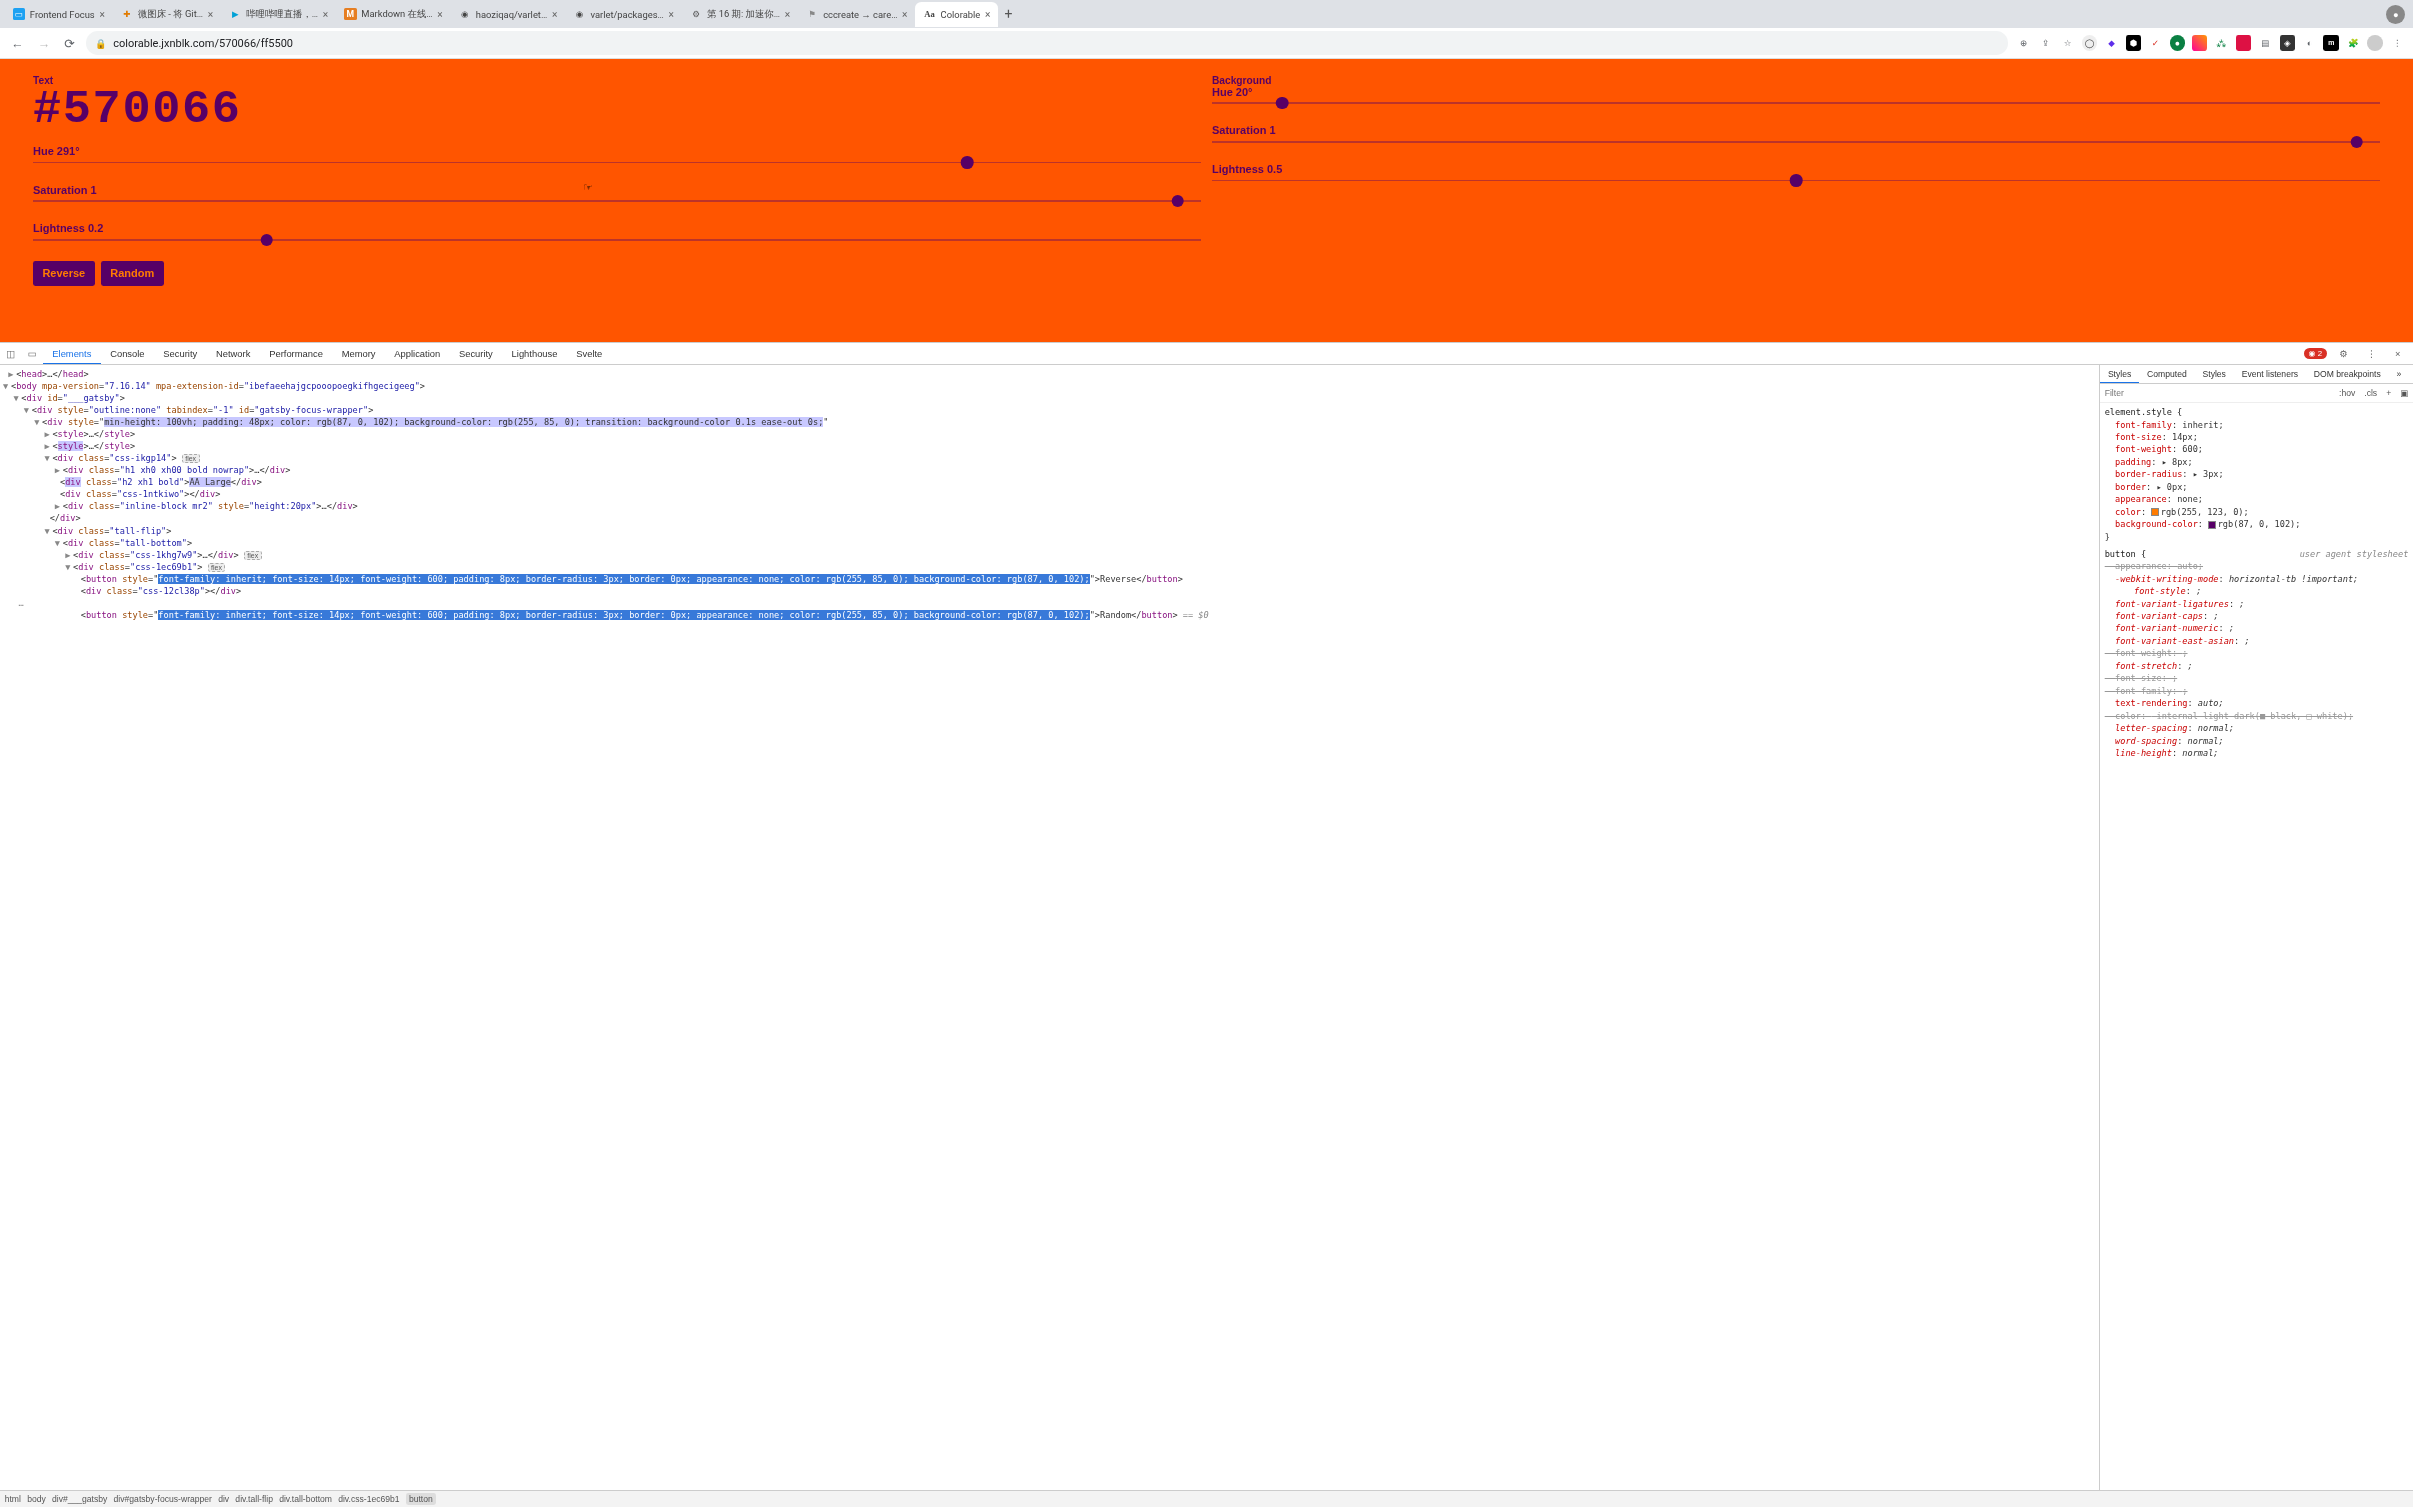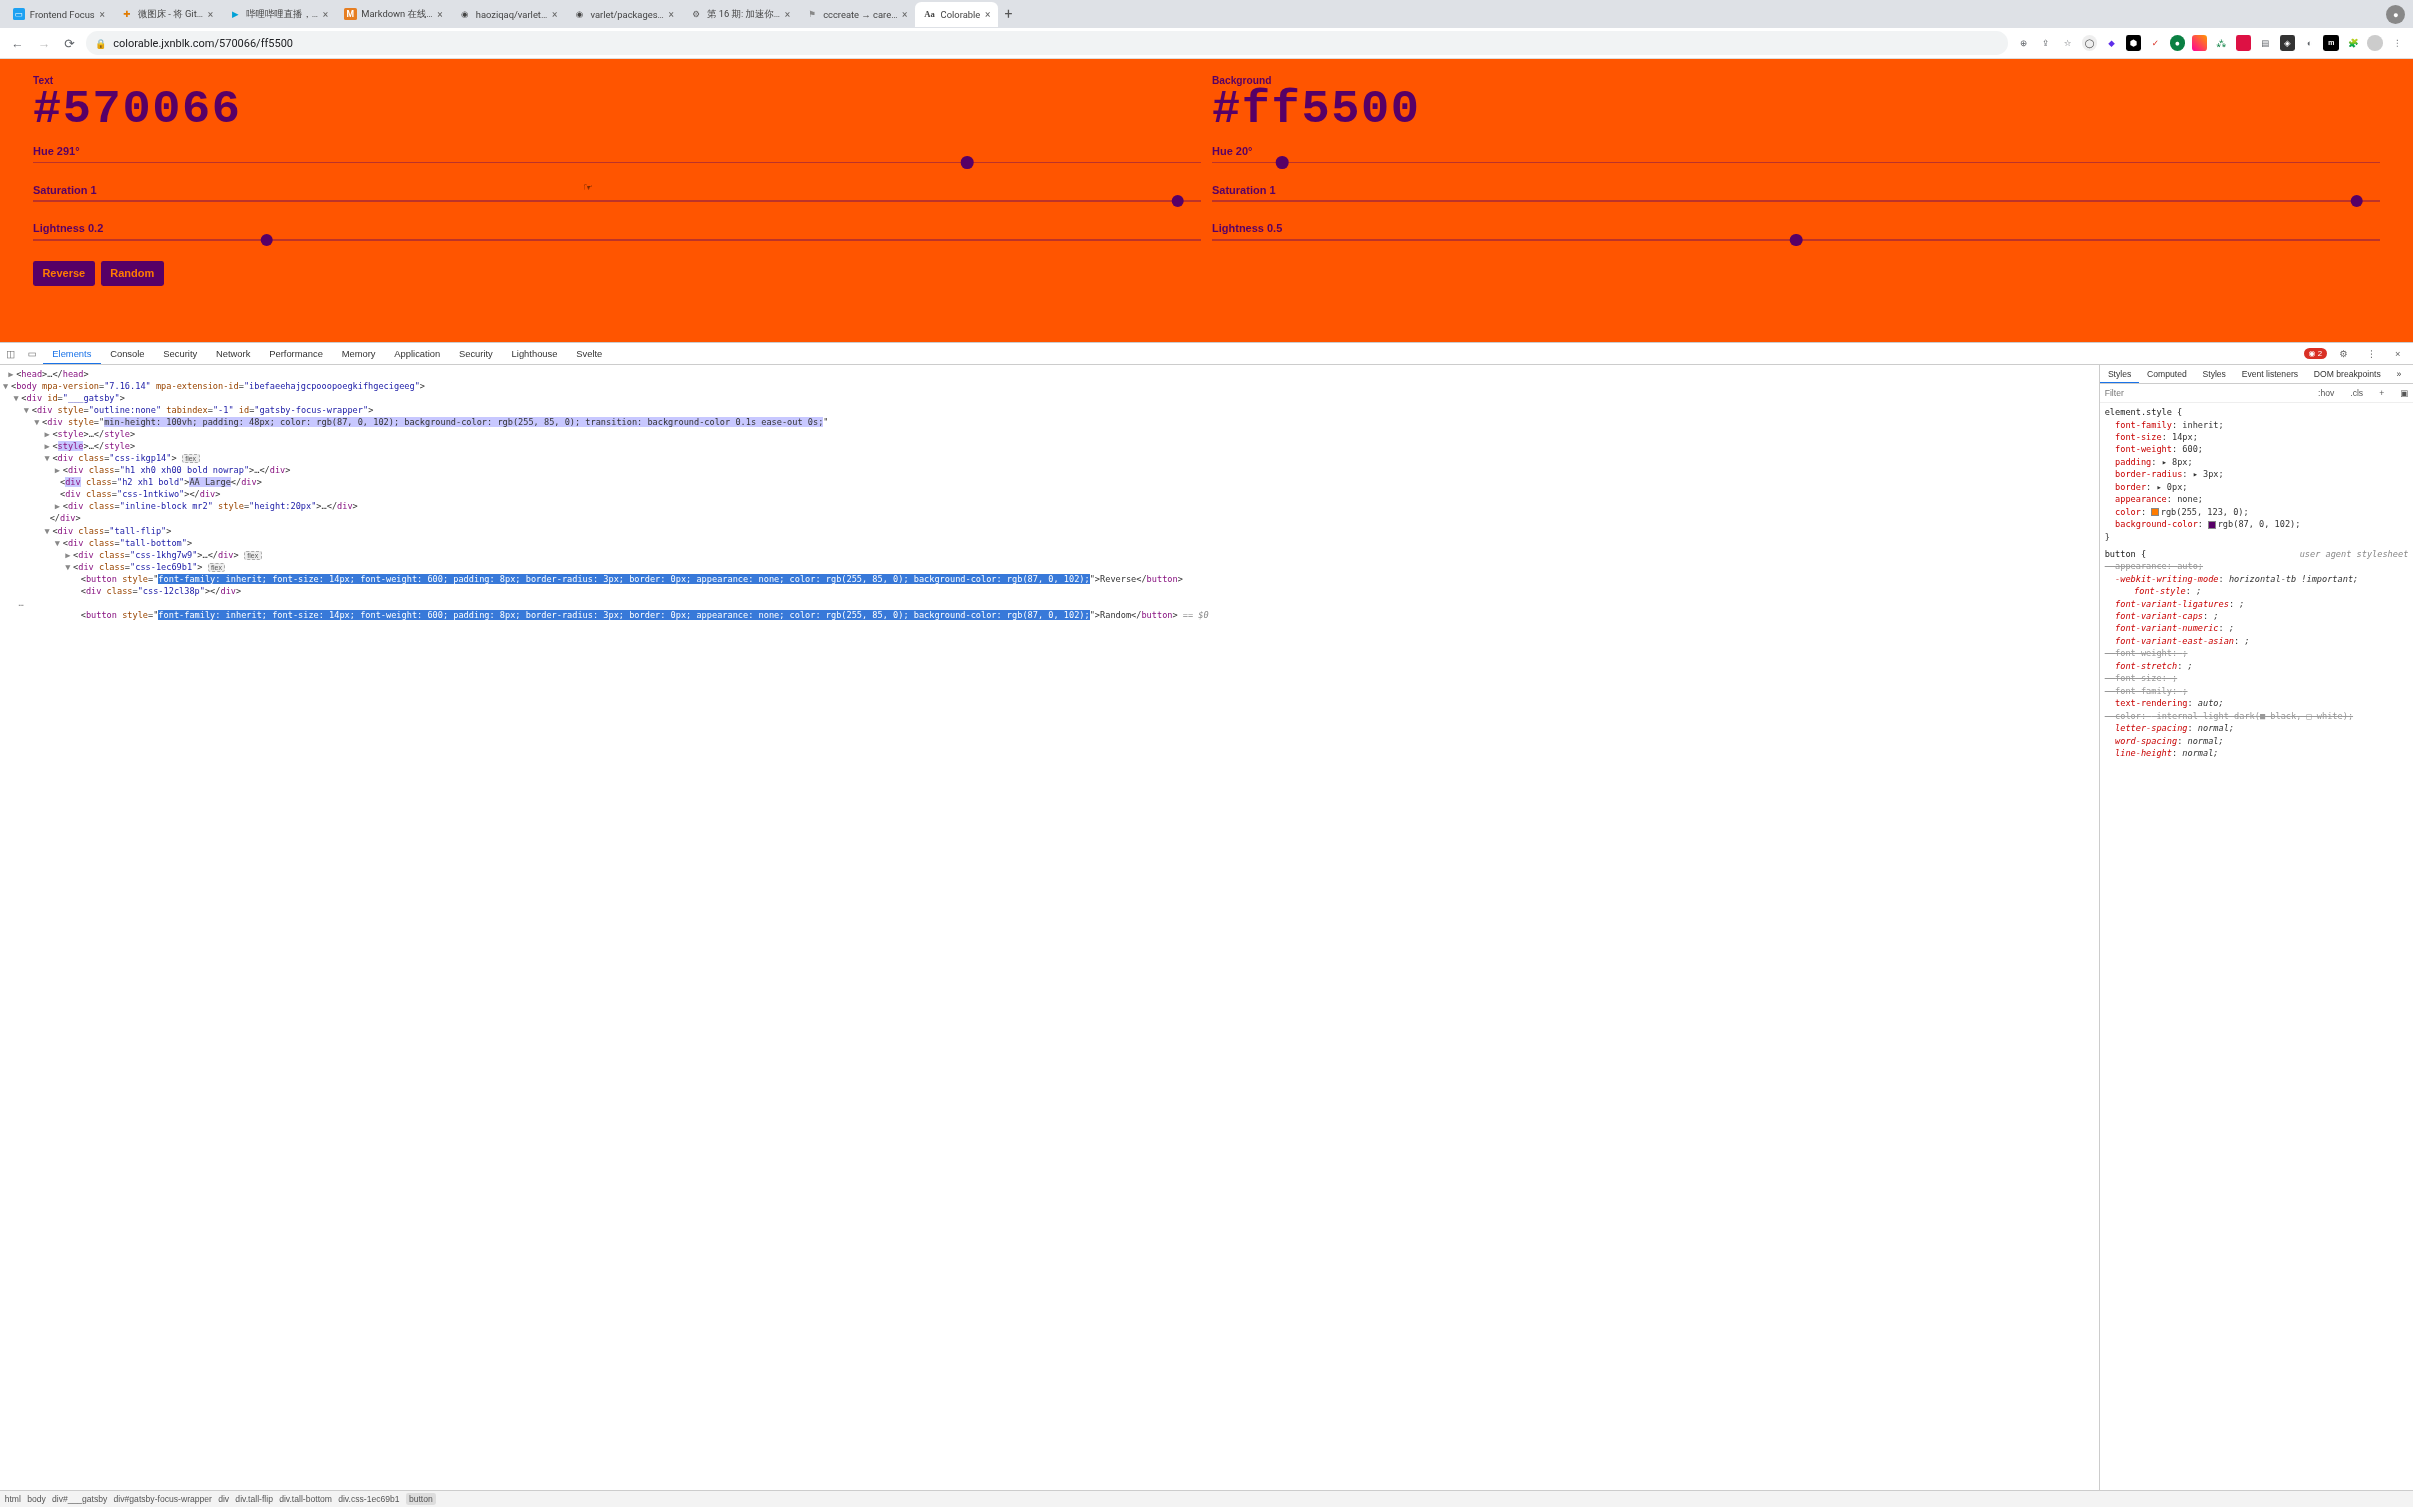--- a/index.html
+++ b/index.html
@@ -196,21 +196,21 @@
     font-family: -apple-system, sans-serif;
     font-size: 8.6px;
     height: 19px;
     align-items: center;
   }
   .styles-tab { padding: 0 7.9px; cursor: pointer; height: 100%; display: flex; align-items: center; }
   .styles-tab.active { border-bottom: 1.6px solid #1a73e8; }
   .styles-filter {
     display: flex; align-items: center; border-bottom: 0.8px solid #eee;
     font-family: -apple-system, sans-serif; font-size: 8.6px; height: 19px;
-    padding: 0 4.7px; gap: 16px; justify-content: space-between;
+    padding: 0 4.7px; gap: 9px; justify-content: space-between;
   }
   .styles-filter input { border: none; outline: none; flex: 1; font-size: 8.6px; }
   .filter-chip { color: #555; cursor: pointer; }
   .styles-rules { flex: 1; overflow: auto; padding: 3.1px 4.7px; line-height: 1.45; }
   .rule-block { margin-bottom: 4.7px; }
   .selector { color: #222; }
   .prop { color: #c80000; }
   .propval { color: #333; }
   .strike { text-decoration: line-through; color: #999; }
   .strike .prop, .strike .propval { color: #999; }
@@ -341,21 +341,20 @@
       </div>
     </div>
     <div class="button-row">
       <button class="app-btn">Reverse</button>
       <button class="app-btn">Random</button>
     </div>
   </div>
 
   <div class="color-col">
     <div class="col-label">Background</div>
-    <div class="hex-display">#ff5500</div>
     <div class="slider-group">
       <div class="slider-label">Hue 20°</div>
       <div class="slider-track">
         <div class="slider-thumb" style="left:6%;"></div>
       </div>
     </div>
     <div class="slider-group">
       <div class="slider-label">Saturation 1</div>
       <div class="slider-track">
         <div class="slider-thumb" style="left:98%;"></div>

